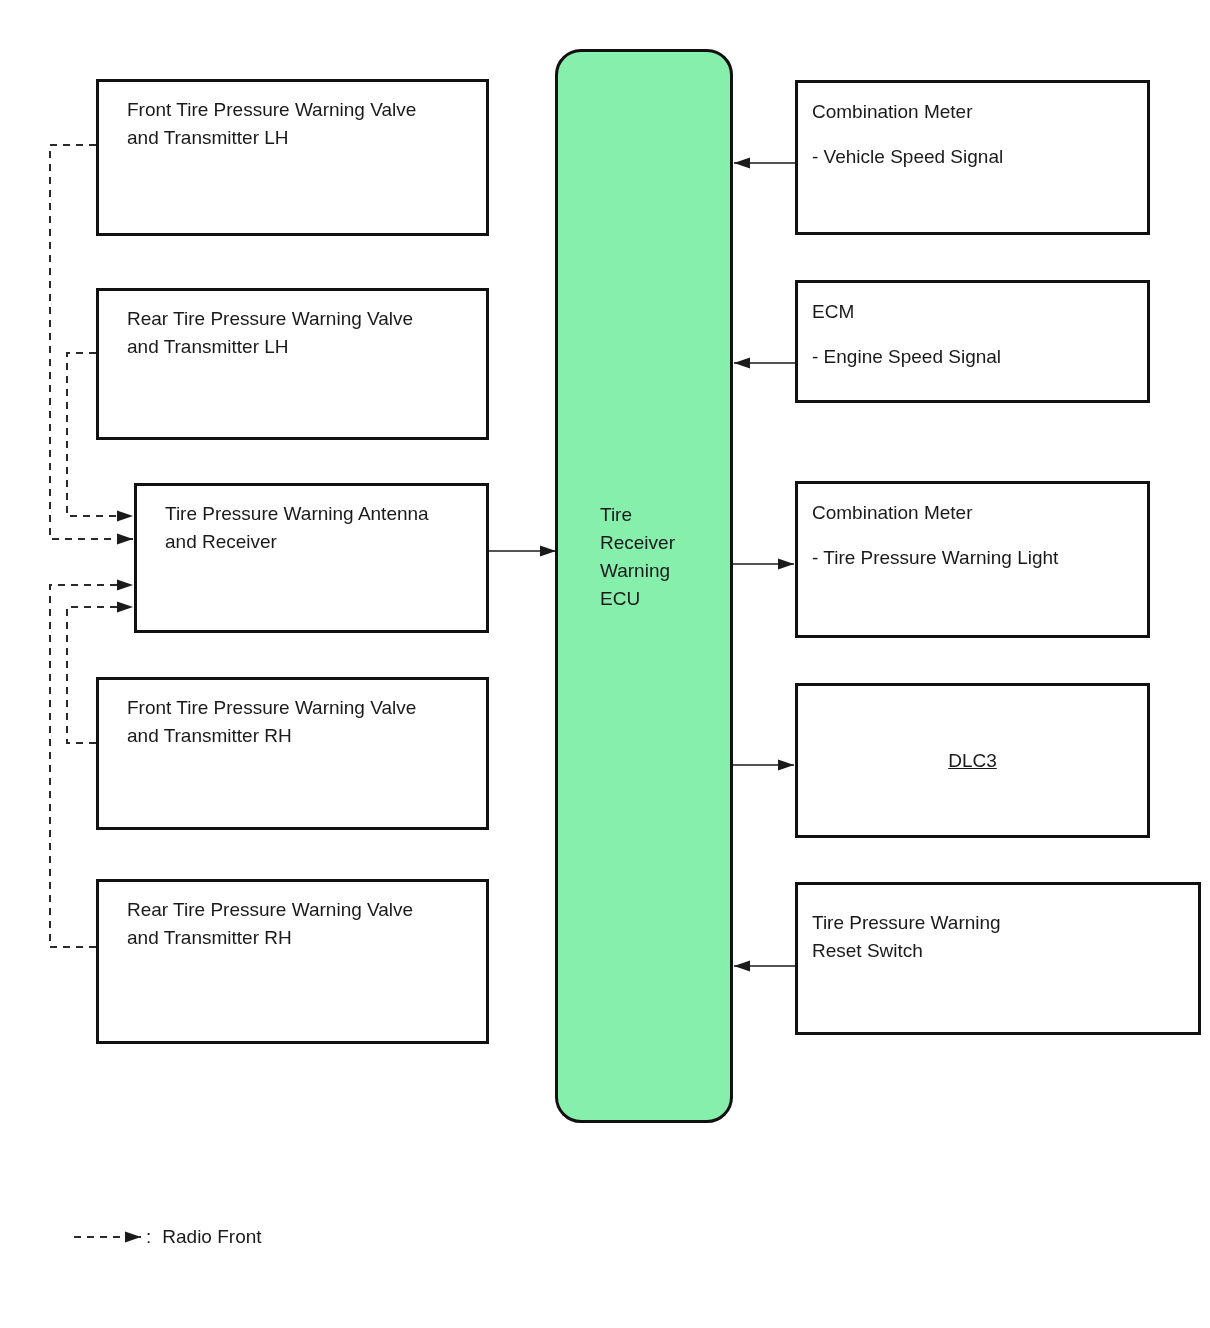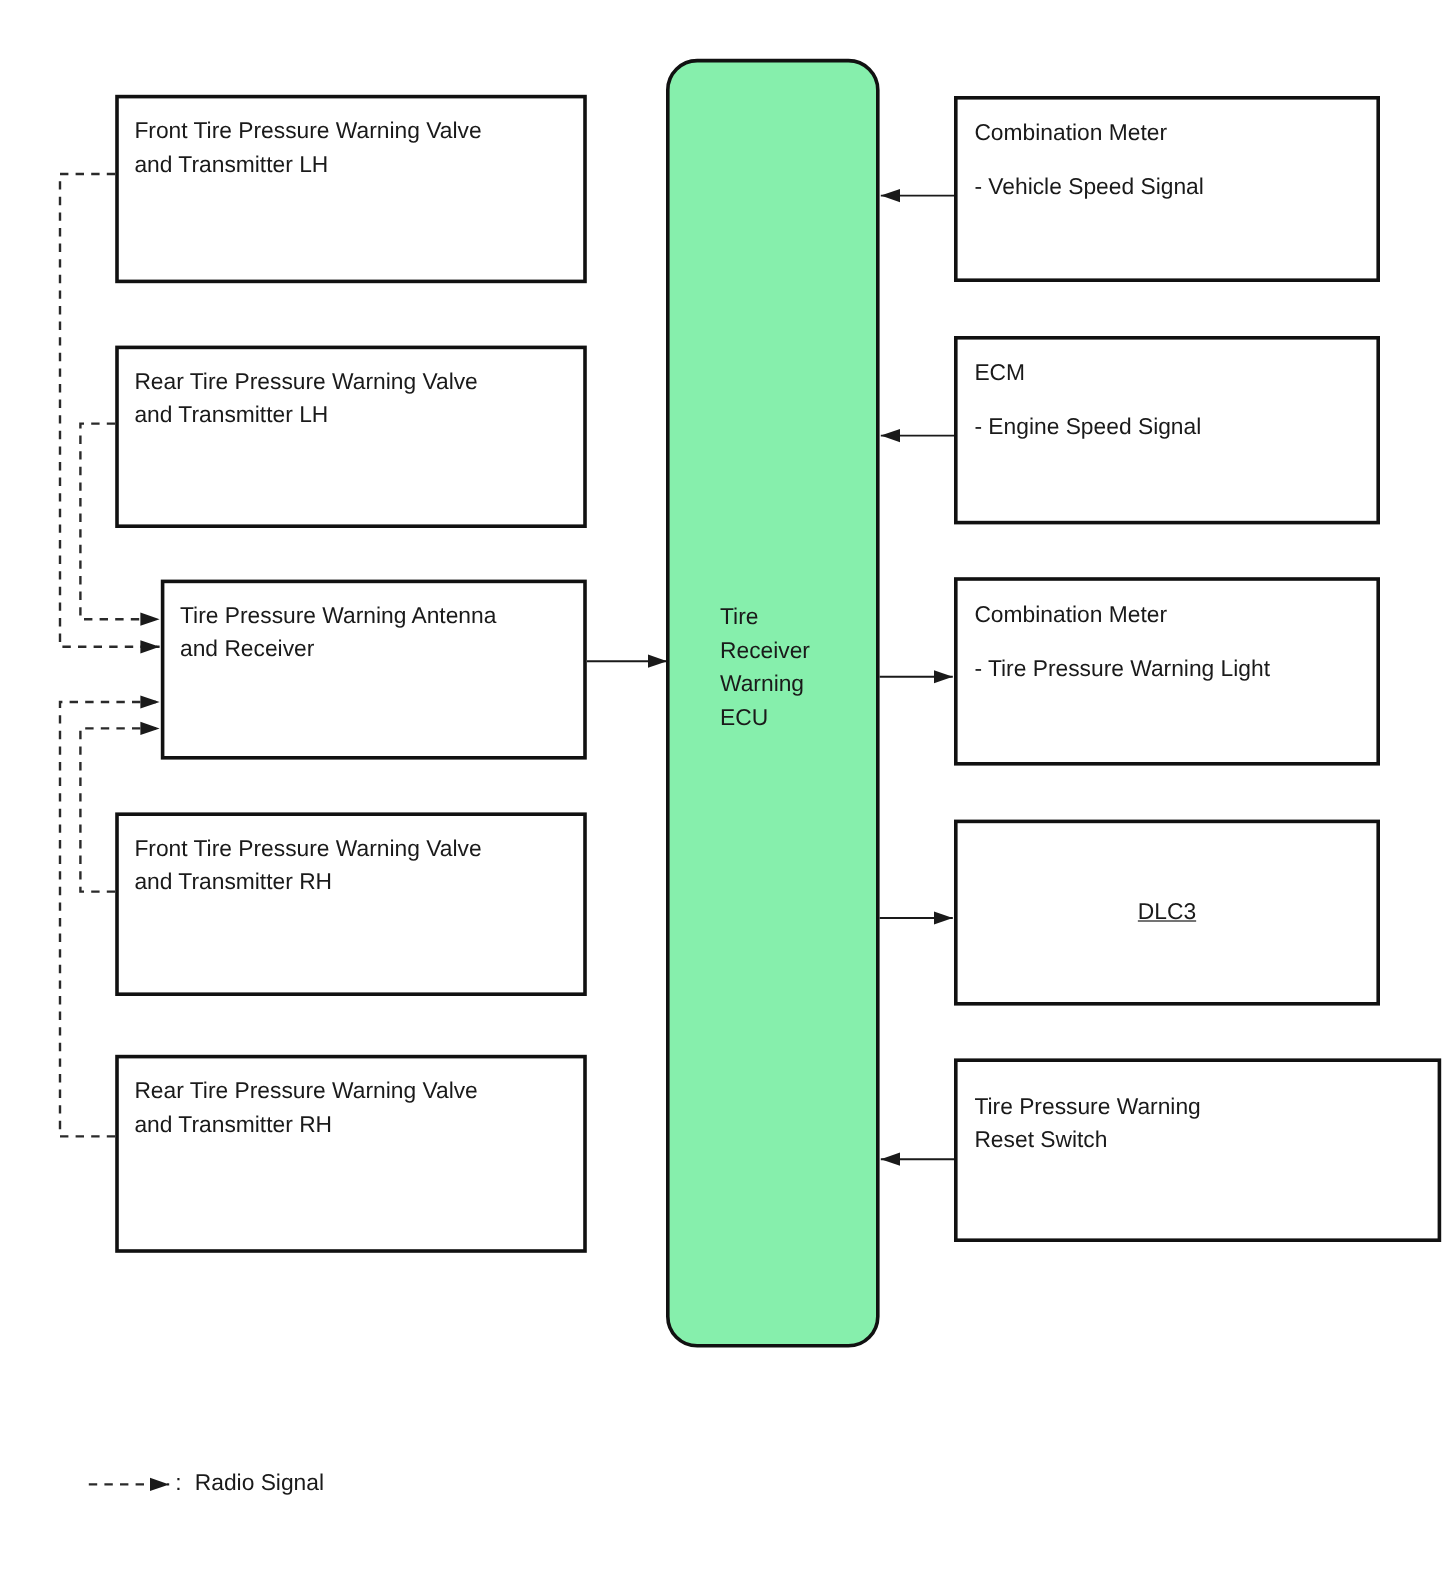--- a/index.html
+++ b/index.html
@@ -27,21 +27,21 @@
   .box {
     position: absolute;
     box-sizing: border-box;
     border: 3px solid #111111;
     background: #ffffff;
     font-size: 19px;
     line-height: 28px;
     color: #1a1a1a;
   }
   .box .pad {
-    padding: 14px 13px;
+    padding: 14px 28px;
   }
   .rbox .pad {
     padding: 15px 14px;
   }
   .rbox .signal-line {
     margin-top: 17px;
   }
   .center-label {
     display: flex;
     align-items: center;
@@ -67,21 +67,21 @@
     font-size: 19px;
     line-height: 28px;
   }
   
   .b-front-lh { left: 96px;  top: 79px;  width: 393px; height: 157px; }
   .b-rear-lh  { left: 96px;  top: 288px; width: 393px; height: 152px; }
   .b-antenna  { left: 134px; top: 483px; width: 355px; height: 150px; }
   .b-front-rh { left: 96px;  top: 677px; width: 393px; height: 153px; }
   .b-rear-rh  { left: 96px;  top: 879px; width: 393px; height: 165px; }
   .b-cm-speed { left: 795px; top: 80px;  width: 355px; height: 155px; }
-  .b-ecm      { left: 795px; top: 280px; width: 355px; height: 157px; }
+  .b-ecm      { left: 795px; top: 280px; width: 355px; height: 123px; }
   .b-cm-light { left: 795px; top: 481px; width: 355px; height: 157px; }
   .b-dlc3     { left: 795px; top: 683px; width: 355px; height: 155px; }
   .b-reset    { left: 795px; top: 882px; width: 406px; height: 153px; }
   .b-reset .pad { padding-top: 24px; }
   .legend {
     position: absolute;
     left: 73px;
     top: 1225px;
     display: flex;
     align-items: center;
@@ -195,16 +195,16 @@
       <div>Tire Pressure Warning</div>
       <div>Reset Switch</div>
     </div>
   </div>
 
   <div class="legend">
     <svg width="70" height="16" viewBox="0 0 70 16" xmlns="http://www.w3.org/2000/svg">
       <path d="M 1 8 H 68" fill="none" stroke="#2a2a2a" stroke-width="2" stroke-dasharray="7 6" marker-end="url(#ah)"></path>
     </svg>
     <span class="colon">:</span>
-    <span class="legend-text">Radio Signal</span>
+    <span class="legend-text">Radio Front</span>
   </div>
 
 </div>
 
 </body></html>

